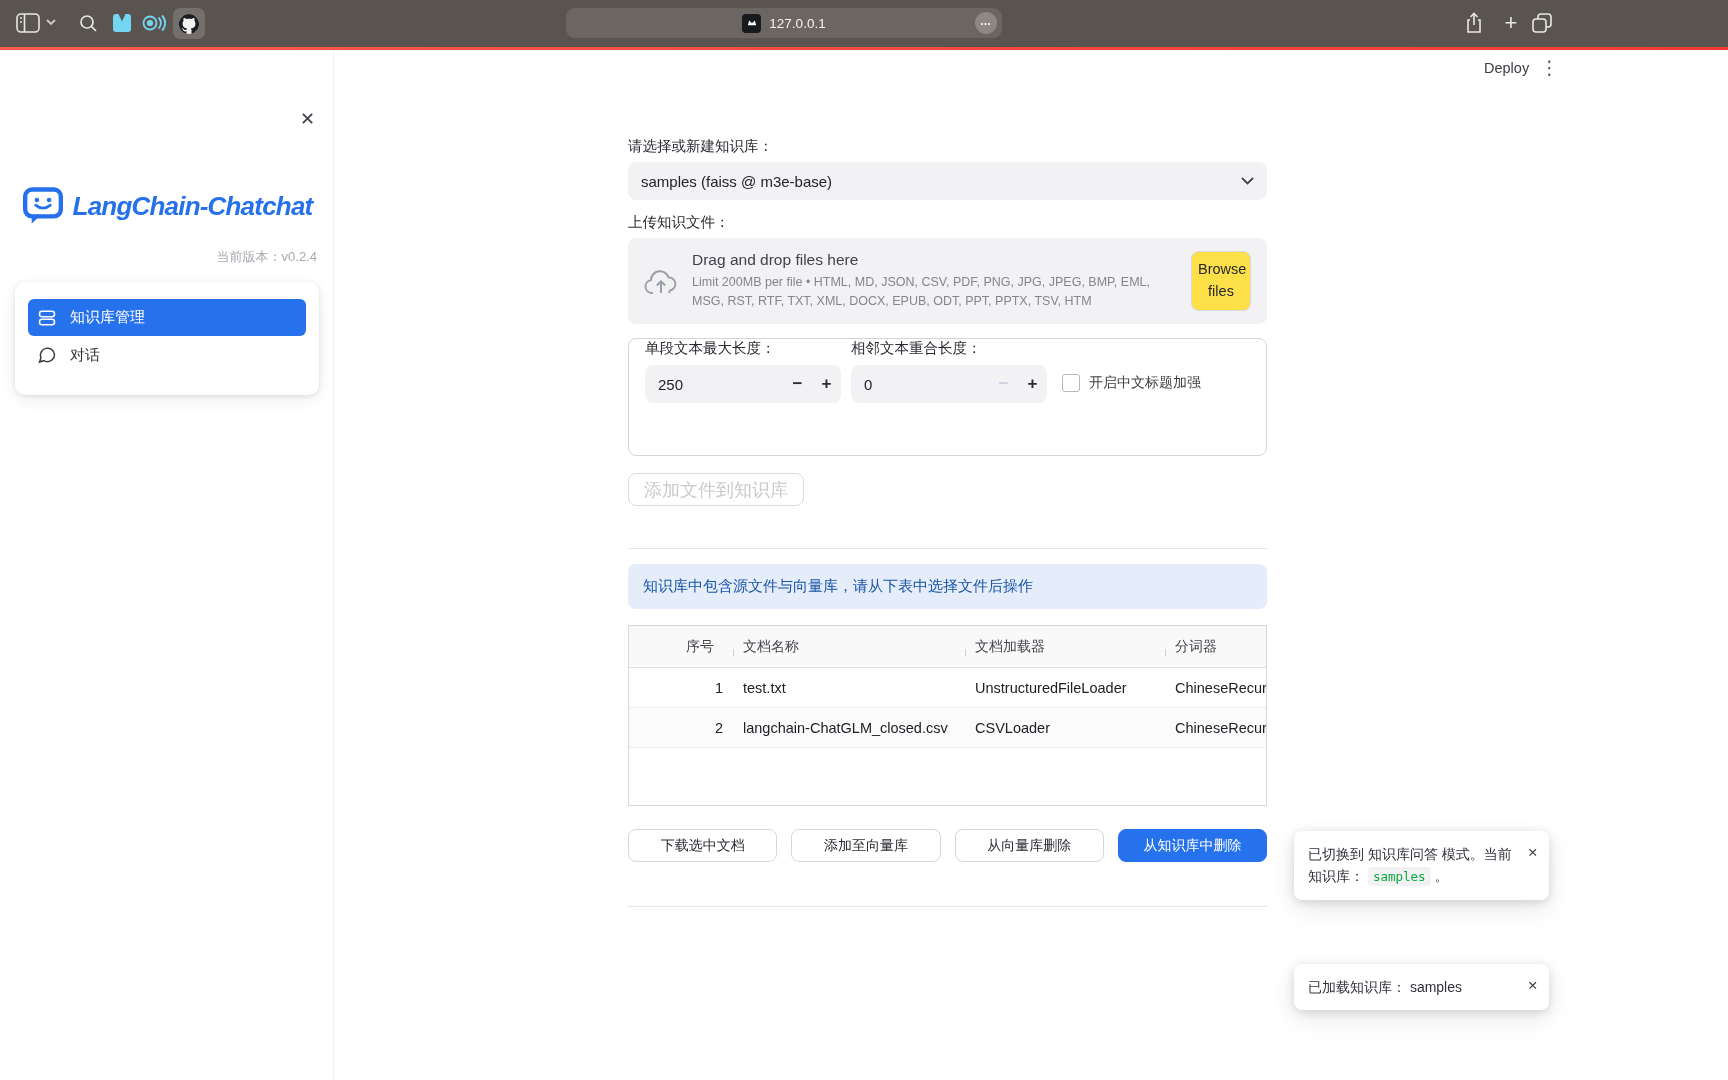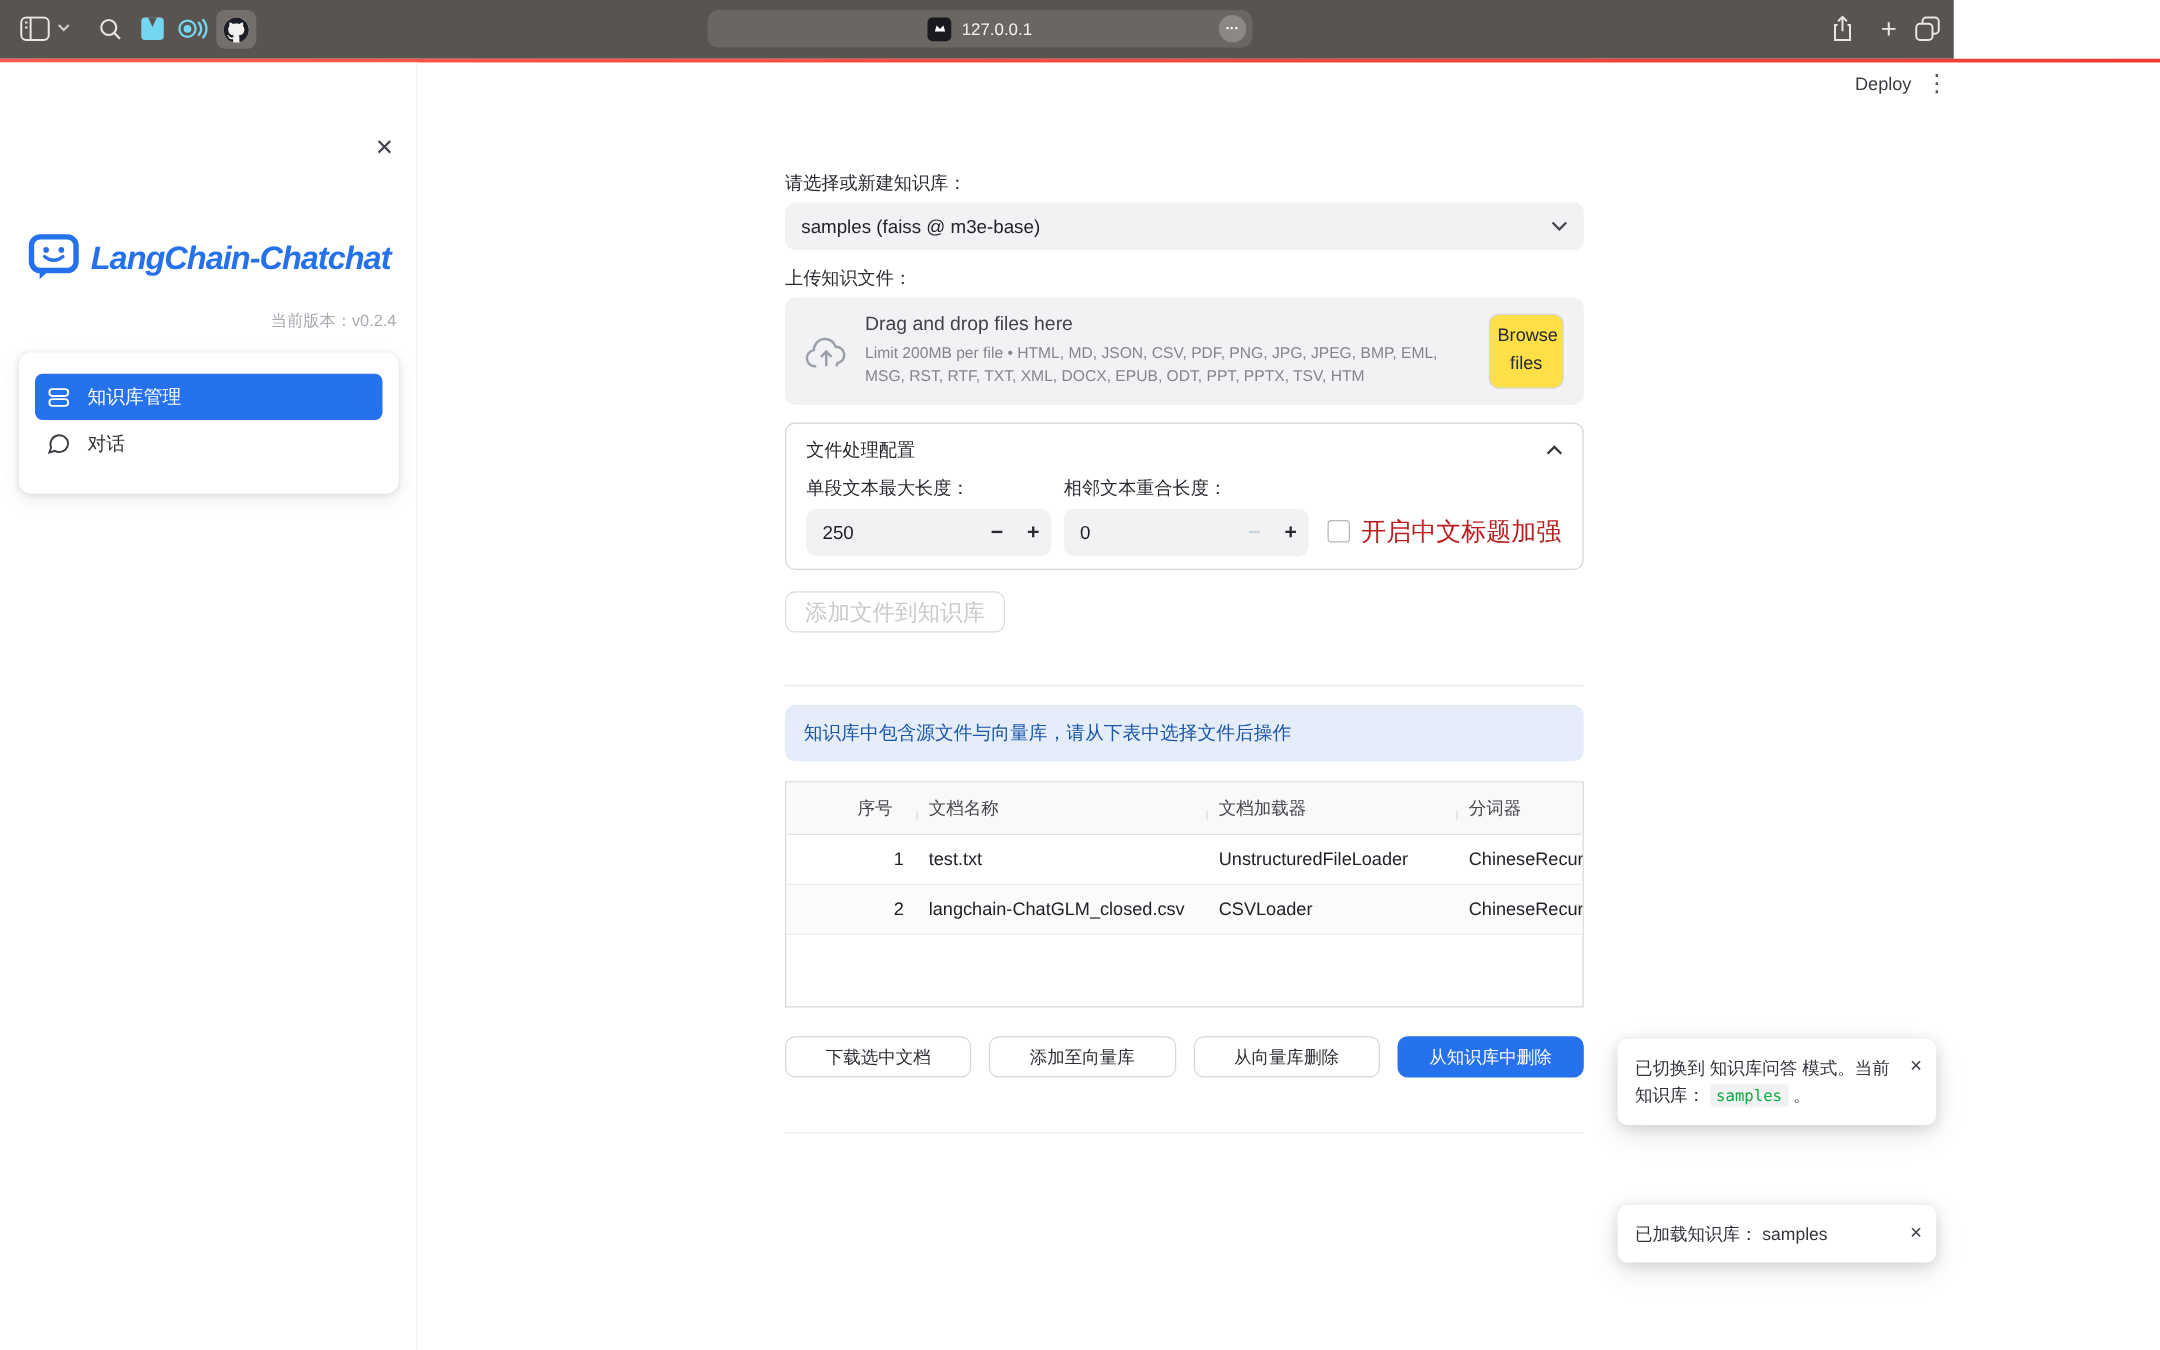--- a/index.html
+++ b/index.html
@@ -3,21 +3,21 @@
 <meta charset="utf-8">
 <style>
   * { box-sizing: border-box; margin: 0; padding: 0; }
   html,body { background:#fff; }
   .app {
     position: relative; width: 1728px; height: 1080px; overflow: hidden;
     background: #fff; font-family: "Liberation Sans", "DejaVu Sans", sans-serif;
     color: #222;
   }
   
-  .browser-bar { position:absolute; top:0; left:0; width:1563px; height:47px; background:#59544f; }
+  .browser-bar { position:absolute; top:0; left:0; width:1728px; height:47px; background:#59544f; }
   .bb-item { position:absolute; display:flex; align-items:center; justify-content:center; }
   .bb-svg { display:block; }
   .tab-active { left:173px; top:8px; width:32px; height:31px; background:#746f6a; border-radius:7px; }
   .url-pill { left:566px; top:8px; width:436px; height:30px; background:#6b6661; border-radius:9px;
               display:flex; align-items:center; justify-content:center; gap:8px; cursor:pointer; }
   .favicon { width:19px; height:19px; background:#181a20; border-radius:4px; display:flex; align-items:center; justify-content:center; }
   .url-text { font-size:13.5px; color:#f5f3f1; }
   .ellipsis-btn { position:absolute; right:5px; top:4px; width:22px; height:22px; border-radius:50%;
                   background:#8d8884; color:#fff; font-size:13px; display:flex; align-items:center;
                   justify-content:center; cursor:pointer; letter-spacing:1px; }
@@ -62,21 +62,21 @@
   .exp-head .chev { margin-left:auto; }
   .exp-body { display:flex; gap:10px; padding:0 16px 13px; align-items:flex-start; }
   .ngroup { width:196px; }
   .glabel { font-size:14.5px; color:#2a2b31; margin-bottom:7px; }
   .ninput { height:38px; background:#f2f2f4; border-radius:8px; display:flex; align-items:center; }
   .nvalue { flex:1; padding-left:13px; font-size:15px; color:#1e1f24; }
   .nbtn { width:29px; text-align:center; font-size:17px; font-weight:600; color:#2a2b30; cursor:pointer; }
   .nbtn.disabled { color:#c8d1e0; }
   .chkgroup { margin-left:5px; margin-top:25px; display:flex; align-items:center; gap:9px; height:38px; }
   .chkbox { width:18px; height:18px; border:1px solid #b6b7bf; border-radius:3px; background:#fff; cursor:pointer; }
-  .chklabel { font-size:20px; color:#b91c1c; }
+  .chklabel { font-size:14px; color:#404040; }
   .add-btn { margin-top:17px; display:inline-flex; align-items:center; height:33px; padding:0 15px;
              background:#fff; border:1px solid #dadbde; border-radius:8px; font-size:18px; color:#c9cacd; }
   .divider { margin-top:42px; border:none; border-top:1px solid #e7e7ea; }
   .divider2 { margin-top:44px; border:none; border-top:1px solid #e7e7ea; }
   .files-heading { margin-top:32px; font-size:16.5px; font-weight:500; color:#141419; display:flex;
                    align-items:center; gap:6px; }
   .codechip { font-family:"DejaVu Sans Mono", monospace; font-size:13px; color:#09ab3b; background:#f2f2f4;
               padding:2px 5px; border-radius:4px; font-weight:400; }
   .infobox { margin-top:15px; background:#e4edf9; color:#1a55a8; border-radius:8px; padding:13px 15px;
              font-size:15px; }
@@ -238,26 +238,20 @@
           <path d="M12.8 17.5 L17 13.3 L21.2 17.5"></path>
       </svg>
       <div>
         <div class="dz-title">Drag and drop files here</div>
         <div class="dz-limit">Limit 200MB per file • HTML, MD, JSON, CSV, PDF, PNG, JPG, JPEG, BMP, EML, MSG, RST, RTF, TXT, XML, DOCX, EPUB, ODT, PPT, PPTX, TSV, HTM</div>
       </div>
       <div class="browse-btn">Browse files</div>
     </div>
 
     <div class="expander">
-      <div class="exp-head">
-        <span class="exp-title">文件处理配置</span>
-        <svg class="chev" width="13" height="8" viewBox="0 0 13 8" fill="none" stroke="#35363c" stroke-width="1.8">
-          <path d="M1 7 L6.5 1.5 L12 7"></path>
-        </svg>
-      </div>
       <div class="exp-body">
         <div class="ngroup">
           <div class="glabel">单段文本最大长度：</div>
           <div class="ninput">
             <span class="nvalue">250</span>
             <span class="nbtn">−</span>
             <span class="nbtn">+</span>
           </div>
         </div>
         <div class="ngroup">

